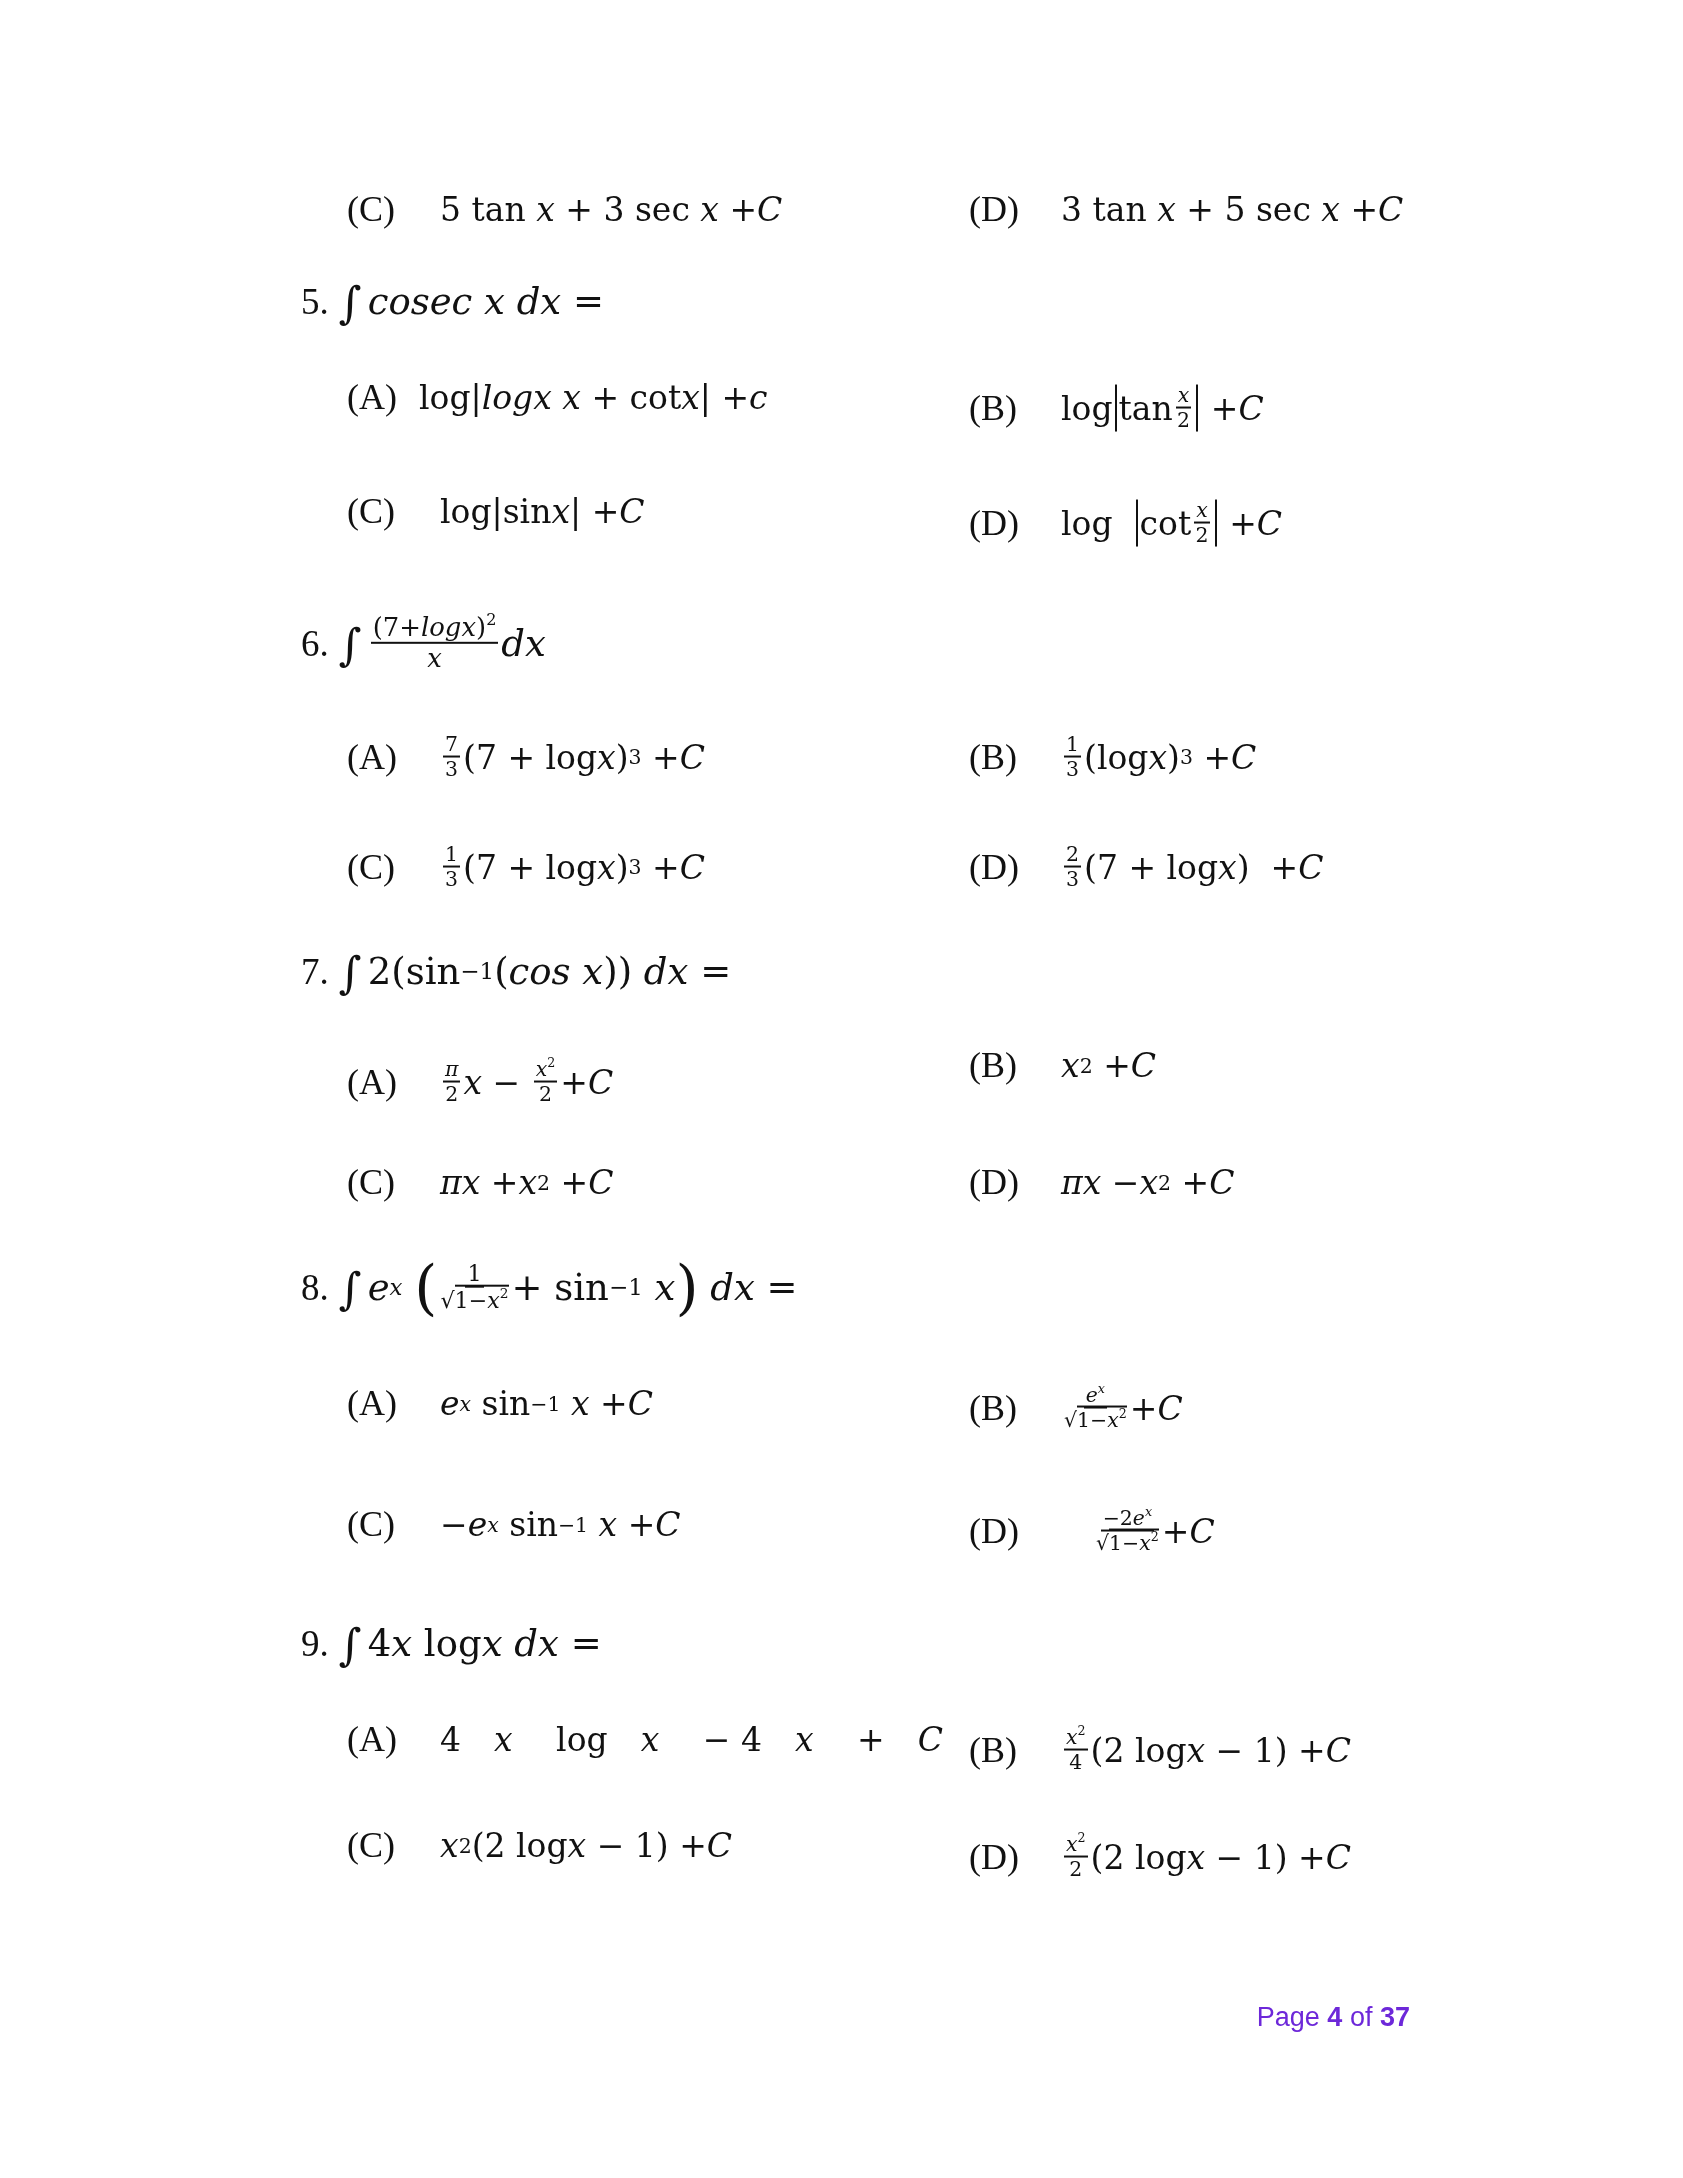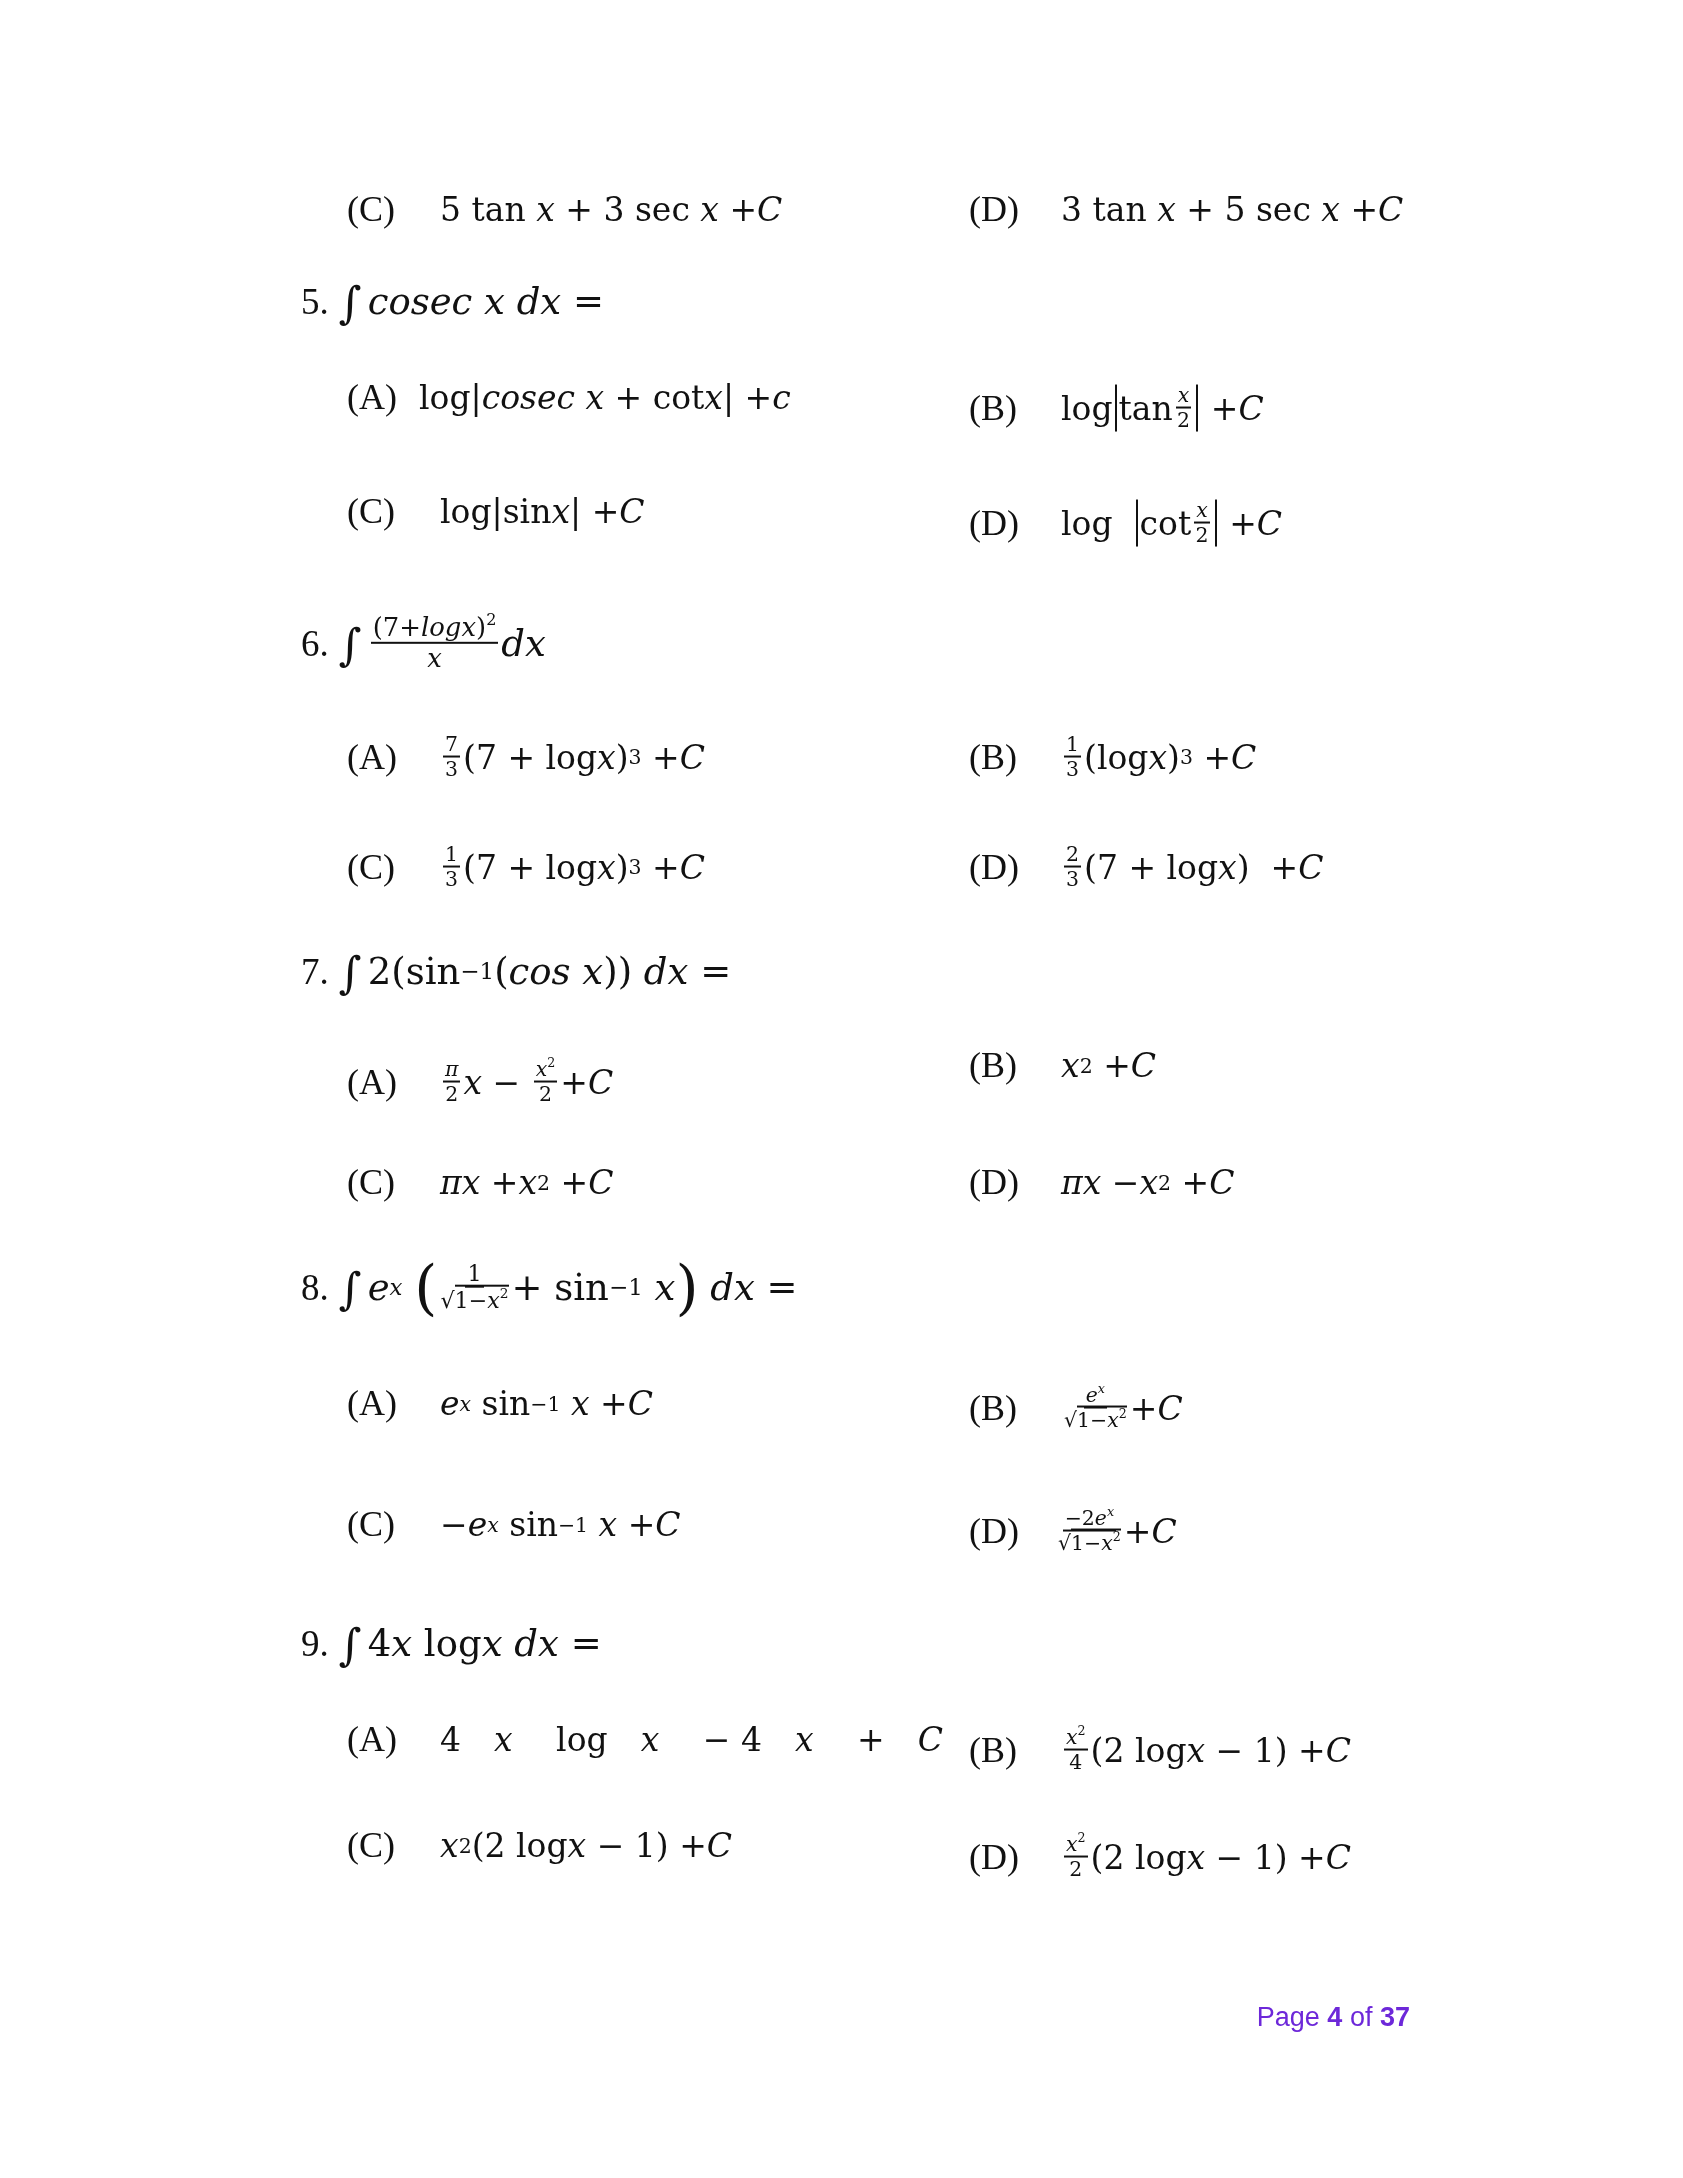--- a/index.html
+++ b/index.html
@@ -26,21 +26,21 @@
 <span class="label" style="left:347px;top:209px;">(C)</span>
 <span class="expr" style="left:440px;top:209px;">5 tan <i>&nbsp;x</i>&nbsp;+ 3 sec <i>&nbsp;x</i>&nbsp;+ <i>C</i></span>
 <span class="label" style="left:969px;top:209px;">(D)</span>
 <span class="expr" style="left:1061px;top:209px;justify-content:flex-end;">3 tan <i>&nbsp;x</i>&nbsp;+ 5 sec <i>&nbsp;x</i>&nbsp;+ <i>C</i></span>
 
 <div class="line" style="left:301px;top:301px;">
   <span class="qnum">5.</span>
   <span class="expr" style="position:static;transform:none;font-size:37px;"><span class="int">∫</span><i>cosec x dx</i>&nbsp;=</span>
 </div>
 <span class="label" style="left:347px;top:397px;">(A)</span>
-<span class="expr" style="left:419px;top:397px;">log|<i>cosec x</i>&nbsp;+ cot <i>x</i>| + <i>c</i></span>
+<span class="expr" style="left:419px;top:397px;">log|<i>logx x</i>&nbsp;+ cot <i>x</i>| + <i>c</i></span>
 <span class="label" style="left:969px;top:408px;">(B)</span>
 <span class="expr" style="left:1061px;top:408px;">log<span class="bar"></span>tan<span class="frac">
       <span class="num"><i>x</i></span>
       <span class="den">2</span>
     </span><span class="bar"></span>&nbsp;+ <i>C</i></span>
 <span class="label" style="left:347px;top:511px;">(C)</span>
 <span class="expr" style="left:440px;top:511px;">log|sin <i>x</i>| + <i>C</i></span>
 <span class="label" style="left:969px;top:523px;">(D)</span>
 <span class="expr" style="left:1061px;top:523px;">log &nbsp;<span class="bar"></span>cot<span class="frac">
       <span class="num"><i>x</i></span>
@@ -108,21 +108,21 @@
 <span class="label" style="left:347px;top:1403px;">(A)</span>
 <span class="expr" style="left:440px;top:1403px;"><i>e</i><sup><i>x</i></sup>&nbsp;sin<sup>−1</sup>&nbsp;<i>x</i>&nbsp;+ <i>C</i></span>
 <span class="label" style="left:969px;top:1408px;">(B)</span>
 <span class="expr" style="left:1061px;top:1408px;"><span class="frac">
       <span class="num"><i>e</i><sup><i>x</i></sup></span>
       <span class="den">√<span style="border-top:2px solid #111;">1−<i>x</i><sup>2</sup></span></span>
     </span>+ <i>C</i></span>
 <span class="label" style="left:347px;top:1524px;">(C)</span>
 <span class="expr" style="left:440px;top:1524px;">−<i>e</i><sup><i>x</i></sup>&nbsp;sin<sup>−1</sup>&nbsp;<i>x</i>&nbsp;+ <i>C</i></span>
 <span class="label" style="left:969px;top:1531px;">(D)</span>
-<span class="expr" style="left:1055px;top:1531px;"><span class="frac">
+<span class="expr" style="left:1093px;top:1531px;"><span class="frac">
       <span class="num">−2<i>e</i><sup><i>x</i></sup></span>
       <span class="den">√<span style="border-top:2px solid #111;">1−<i>x</i><sup>2</sup></span></span>
     </span>+ <i>C</i></span>
 
 <div class="line" style="left:301px;top:1643px;">
   <span class="qnum">9.</span>
   <span class="expr" style="position:static;transform:none;font-size:37px;"><span class="int">∫</span>4<i>x</i>&nbsp;log <i>x</i>&nbsp;<i>dx</i>&nbsp;=</span>
 </div>
 <span class="label" style="left:347px;top:1739px;">(A)</span>
 <span class="expr" style="left:440px;top:1739px;gap:33px;">4<i>x</i>&nbsp;log <i>x</i>&nbsp;− 4<i>x</i>&nbsp;+ <i>C</i></span>

